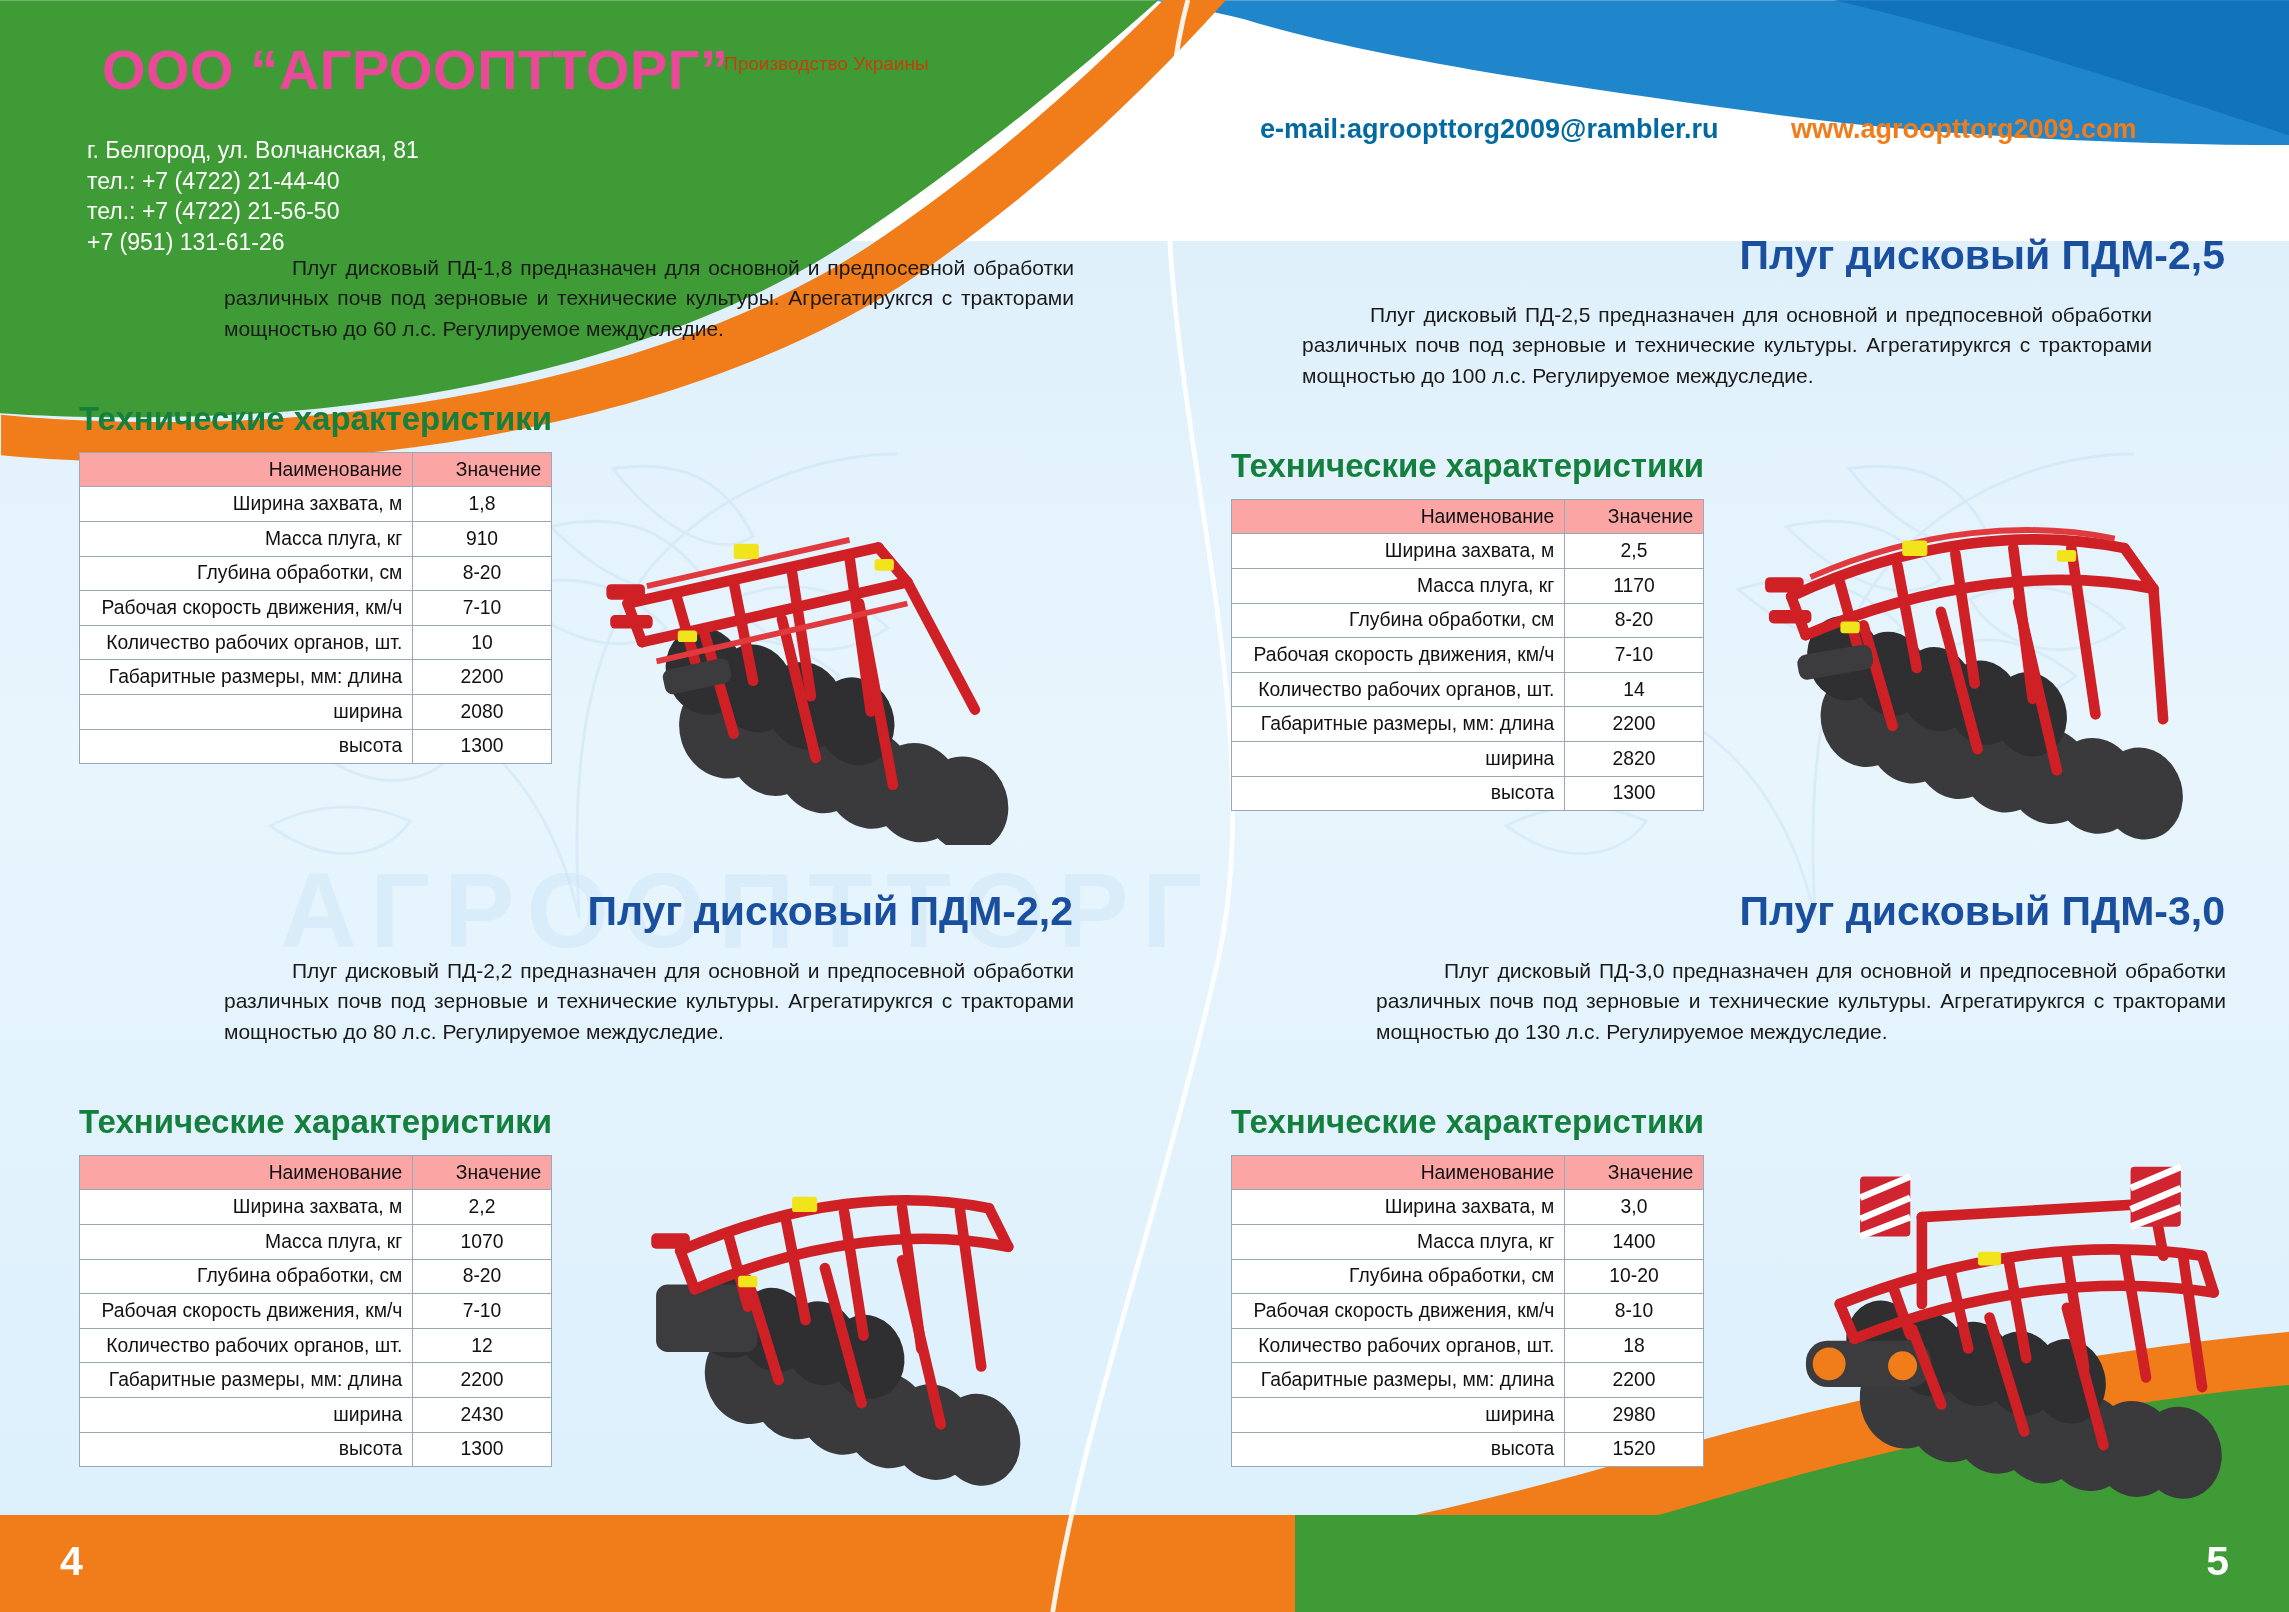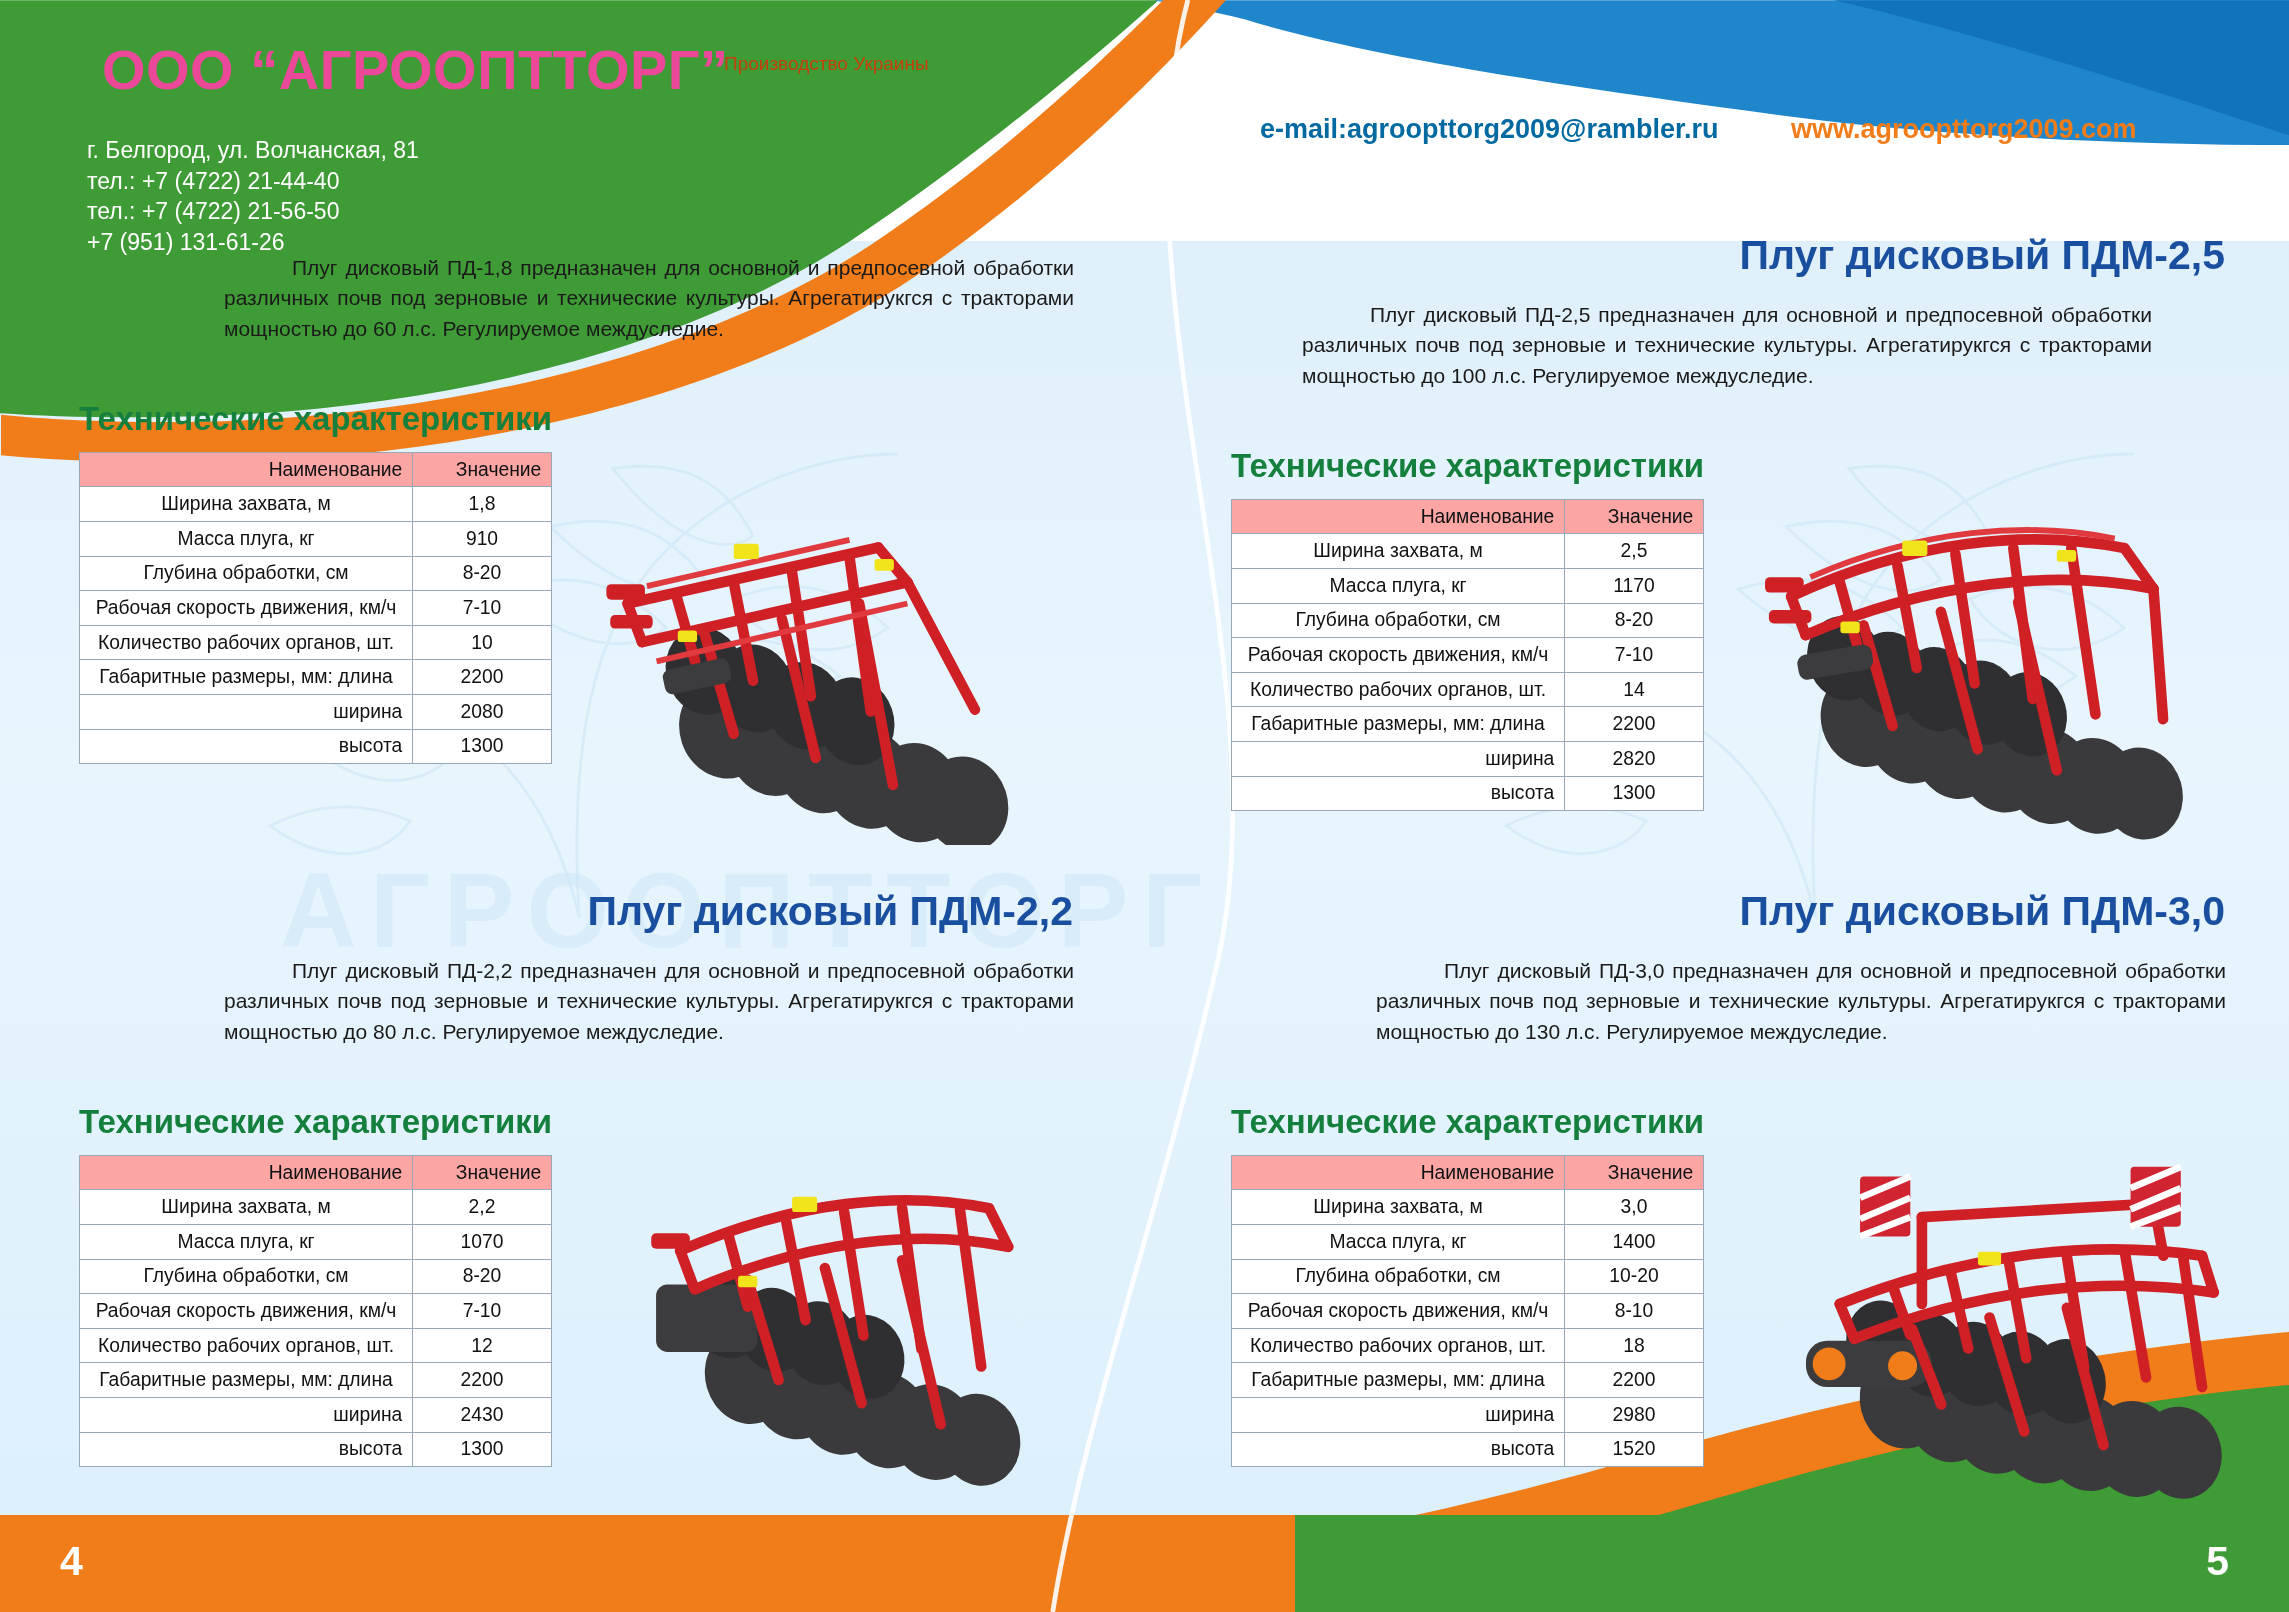--- a/index.html
+++ b/index.html
@@ -90,21 +90,21 @@
   table.spec th, table.spec td {
     border: 1px solid #9aa7b4;
     padding: 5.8px 9.7px;
     height: 33px;
   }
   table.spec th {
     font-weight: normal;
     text-align: right;
     background: #fca5a5;
   }
-  table.spec td.name { text-align: center; width: 333px; }
+  table.spec td.name { text-align: right; width: 333px; }
   table.spec td.name.indent { text-align: right; padding-left: 29px; }
   table.spec td.val { text-align: center; }
 
   
   .machine { position: absolute; }
 </style>
 </head>
 <body>
 
 <div class="page">

